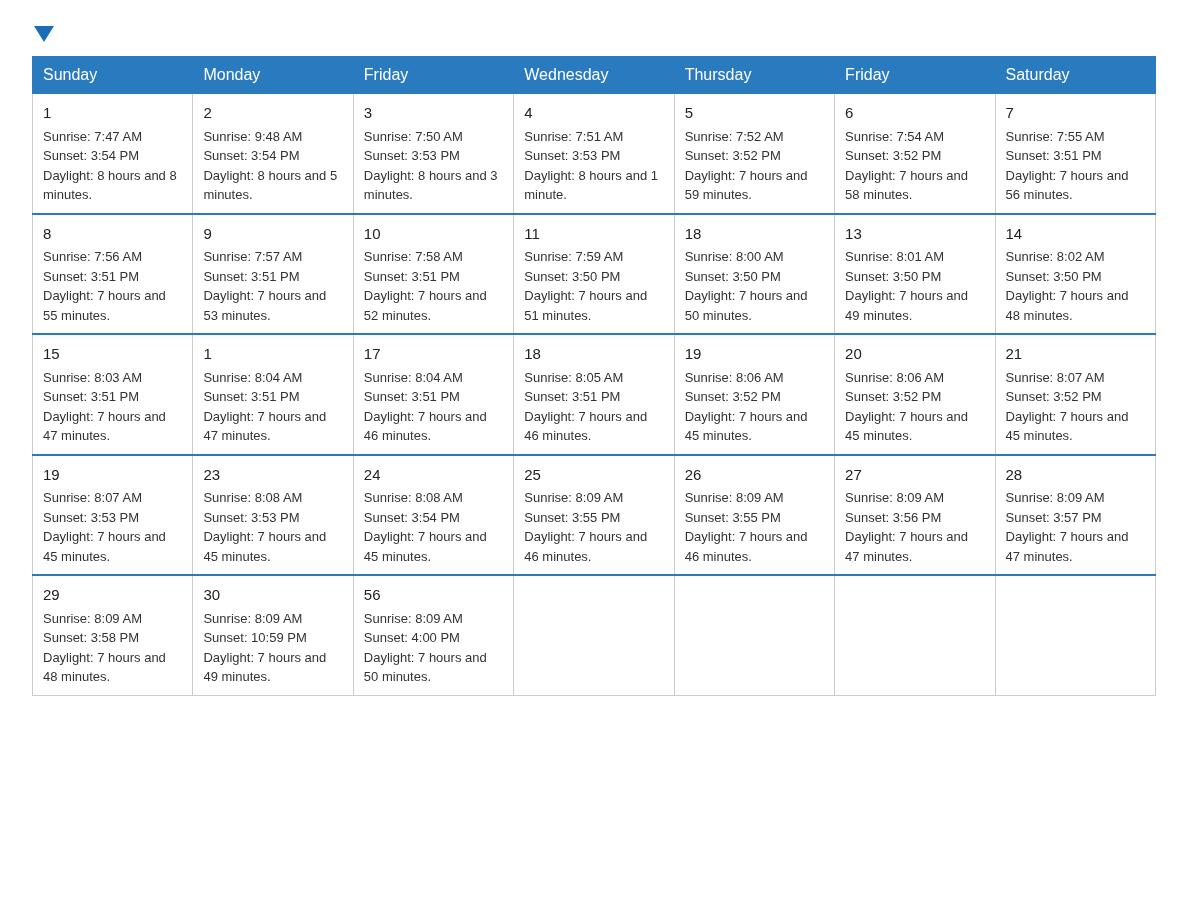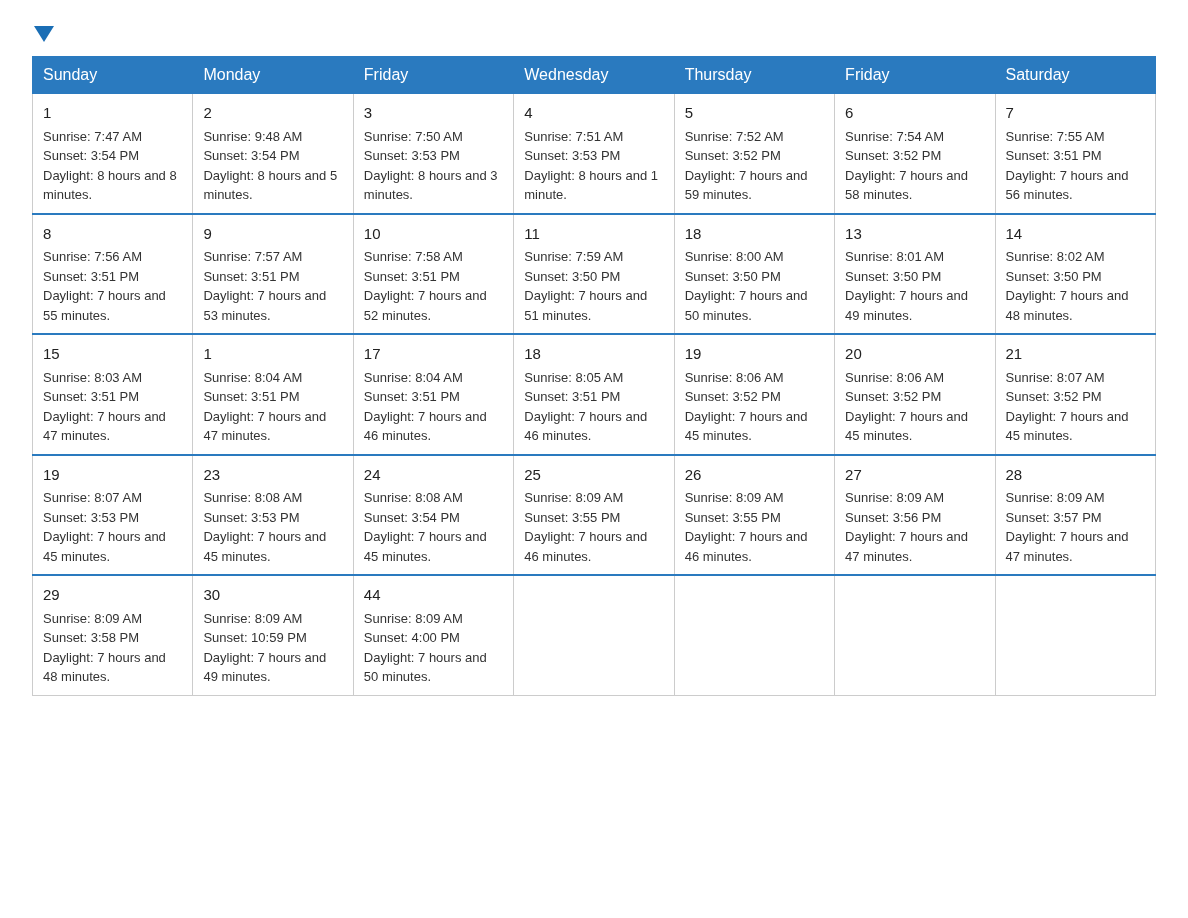--- a/index.html
+++ b/index.html
@@ -314,21 +314,21 @@
           <span class="day-info">Sunset: 3:58 PM</span><br>
           <span class="day-info">Daylight: 7 hours and 48 minutes.</span>
         </td>
         <td>
           <span class="day-number">30</span>
           <span class="day-info">Sunrise: 8:09 AM</span><br>
           <span class="day-info">Sunset: 10:59 PM</span><br>
           <span class="day-info">Daylight: 7 hours and 49 minutes.</span>
         </td>
         <td>
-          <span class="day-number">44</span>
+          <span class="day-number">56</span>
           <span class="day-info">Sunrise: 8:09 AM</span><br>
           <span class="day-info">Sunset: 4:00 PM</span><br>
           <span class="day-info">Daylight: 7 hours and 50 minutes.</span>
         </td>
         <td class="empty-cell"></td>
         <td class="empty-cell"></td>
         <td class="empty-cell"></td>
         <td class="empty-cell"></td>
       </tr>
     </tbody>

